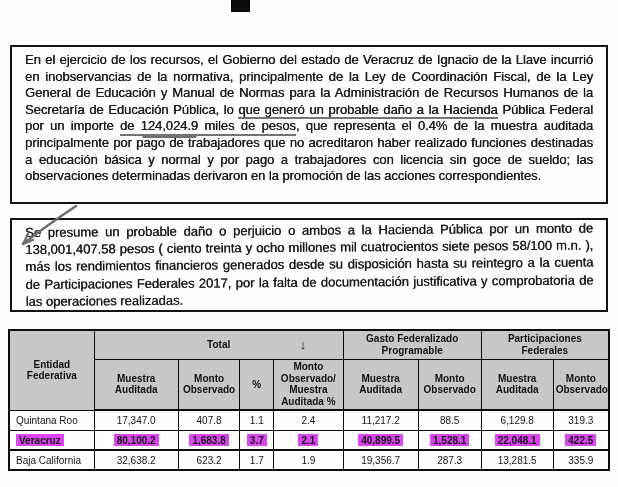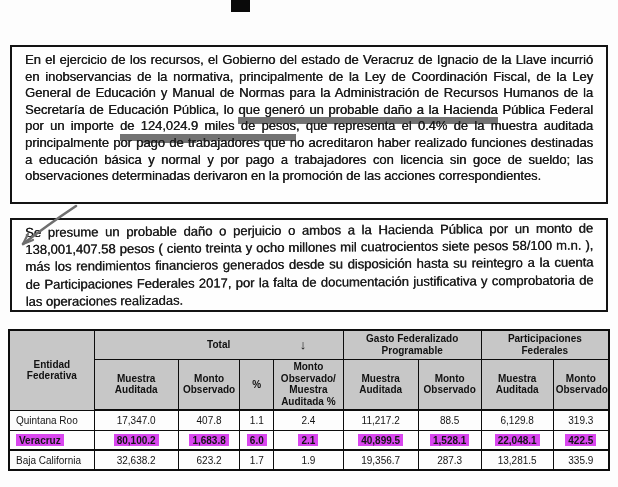--- a/index.html
+++ b/index.html
@@ -10,21 +10,21 @@
   .redaction { position:absolute; left:231px; top:0; width:19px; height:12px; background:#0a0a0a; }
 
   .finding-box { position:absolute; left:10px; width:598px; border:2px solid #131313; background:#fefefe; }
   .box-1 { top:45px; height:159px; padding:5px 13px 4px 13px; }
   .box-2 { top:218px; height:94px; padding:4px 13px 4px 13px; }
 
   .para { font-size:13px; line-height:16.6px; color:#1b1b1b; text-align:justify;
           text-shadow:0.35px 0 0 #2a2a2a; letter-spacing:-0.05px; }
   .box-2 .para { font-size:13.1px; line-height:17.2px; transform:rotate(-0.45deg); transform-origin:left top; }
 
-  .pencil-u { border-bottom:7px solid #737373; padding-bottom:0.5px; }
+  .pencil-u { border-bottom:2px solid #737373; padding-bottom:0.5px; }
   .pencil-u.heavy { box-shadow:0 3.5px 0 -1.5px #6f6f6f; }
 
   .check-mark { position:absolute; left:6px; top:200px; width:78px; height:56px; pointer-events:none; }
 
   
   .audit-table { position:absolute; left:8px; top:329px; width:602px;
                  border-collapse:collapse; table-layout:fixed;
                  font-family:"Liberation Sans", sans-serif; }
   .audit-table th, .audit-table td { border:1px solid #0c0c0c; overflow:hidden; }
   .audit-table thead th { background:#c7c7c7; font-weight:bold; font-size:10px;
@@ -104,21 +104,21 @@
         <td><span>2.4</span></td>
         <td><span>11,217.2</span></td>
         <td><span>88.5</span></td>
         <td><span>6,129.8</span></td>
         <td><span>319.3</span></td>
       </tr>
       <tr class="hl">
         <td class="name"><span>Veracruz</span></td>
         <td><span>80,100.2</span></td>
         <td><span>1,683.8</span></td>
-        <td><span>6.0</span></td>
+        <td><span>3.7</span></td>
         <td><span>2.1</span></td>
         <td><span>40,899.5</span></td>
         <td><span>1,528.1</span></td>
         <td><span>22,048.1</span></td>
         <td><span>422.5</span></td>
       </tr>
       <tr>
         <td class="name"><span>Baja California</span></td>
         <td><span>32,638.2</span></td>
         <td><span>623.2</span></td>

